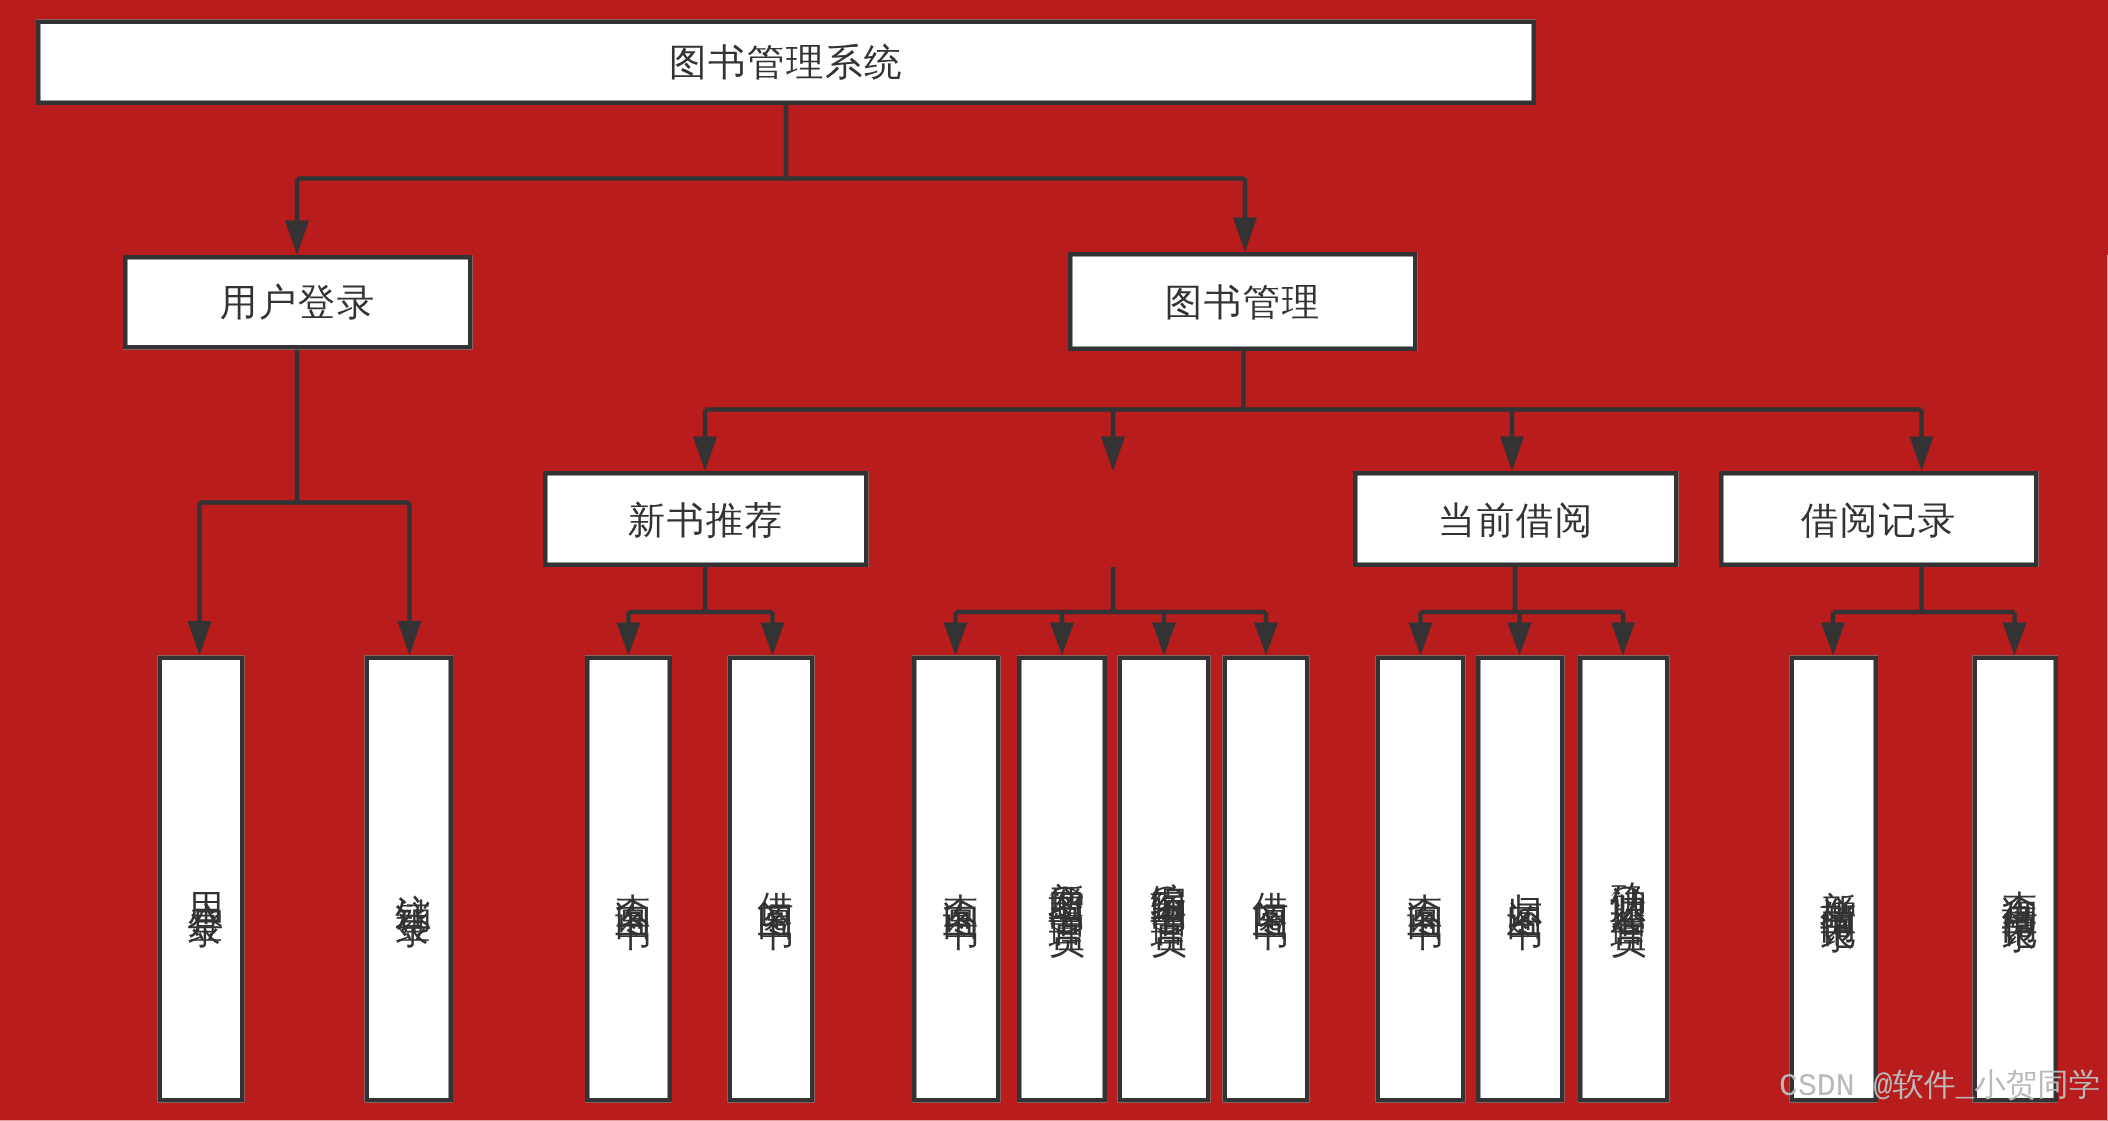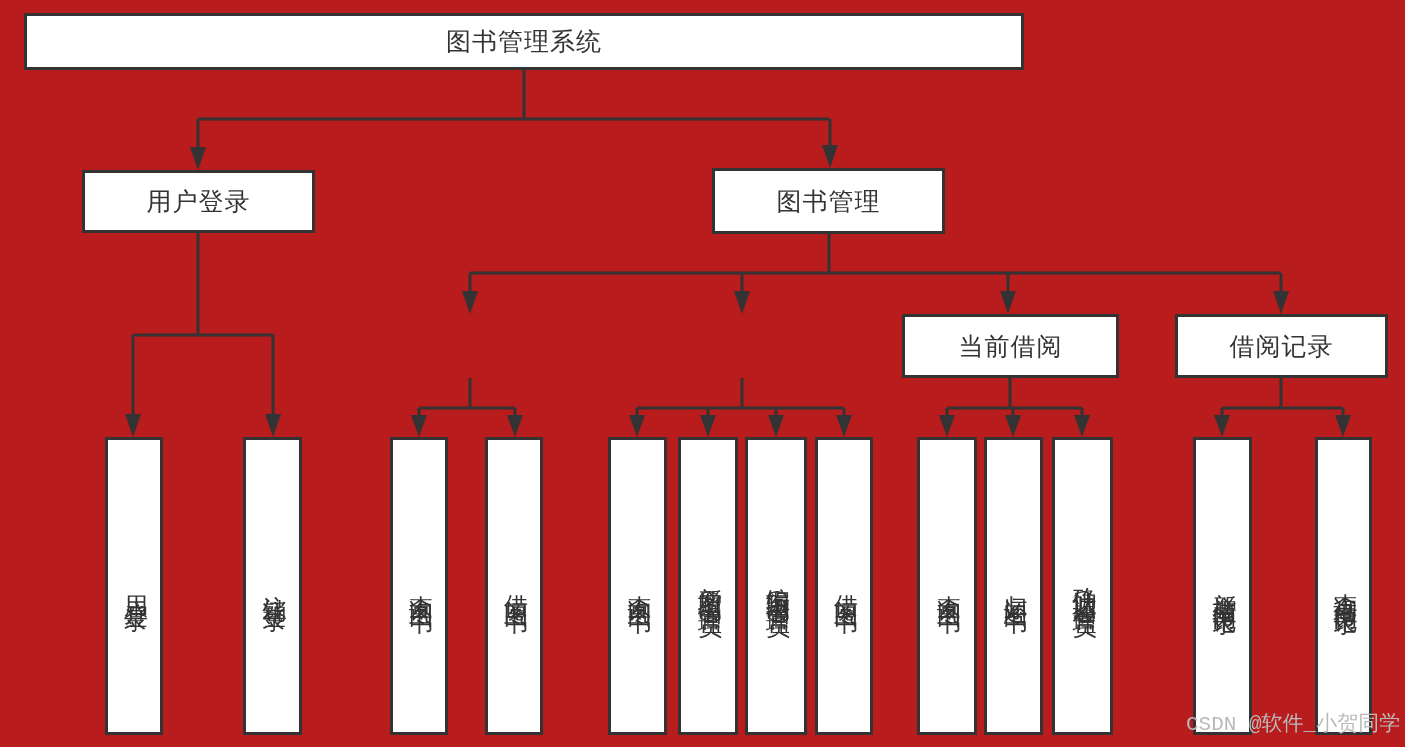--- a/index.html
+++ b/index.html
@@ -40,21 +40,21 @@
   .vnode.long span { letter-spacing: 4px; }
   
   .n-root  { left: 24px;   top: 13px;  width: 1000px; height: 57px; }
   
   .n-login { left: 82px;   top: 170px; width: 233px;  height: 63px; }
   .n-mgmt  { left: 712px;  top: 168px; width: 233px;  height: 66px; justify-content: center; }
   
   .n-sec0  { left: 362px;  top: 314px; width: 217px;  height: 64px; }
   .n-sec1  { left: 634px;  top: 314px; width: 216px;  height: 64px; }
   .n-sec2  { left: 902px;  top: 314px; width: 217px;  height: 64px; align-items: center; }
-  .n-sec3  { left: 1175px; top: 314px; width: 213px;  height: 64px; }
+  .n-sec3  { left: 1146px; top: 314px; width: 213px;  height: 64px; }
   
   .leaf { top: 437px; height: 298px; }
   .n-l0  { left: 105px;  width: 58px; }
   .n-l1  { left: 243px;  width: 59px; }
   .n-l2  { left: 390px;  width: 58px; }
   .n-l3  { left: 485px;  width: 58px; }
   .n-l4  { left: 608px;  width: 59px; }
   .n-l5  { left: 678px;  width: 60px; }
   .n-l6  { left: 745px;  width: 62px; }
   .n-l7  { left: 815px;  width: 58px; }
@@ -130,20 +130,23 @@
     <span>图书管理系统</span>
   </div>
 
   <div class="node hnode n-login">
     <span>用户登录</span>
   </div>
   <div class="node hnode n-mgmt">
     <span>图书管理</span>
   </div>
 
+  <div class="node hnode n-sec0">
+    <span>新书推荐</span>
+  </div>
   <div class="node hnode n-sec2">
     <span>当前借阅</span>
   </div>
   <div class="node hnode n-sec3">
     <span>借阅记录</span>
   </div>
 
   <div class="node vnode leaf n-l0">
     <span>用户登录</span>
   </div>

